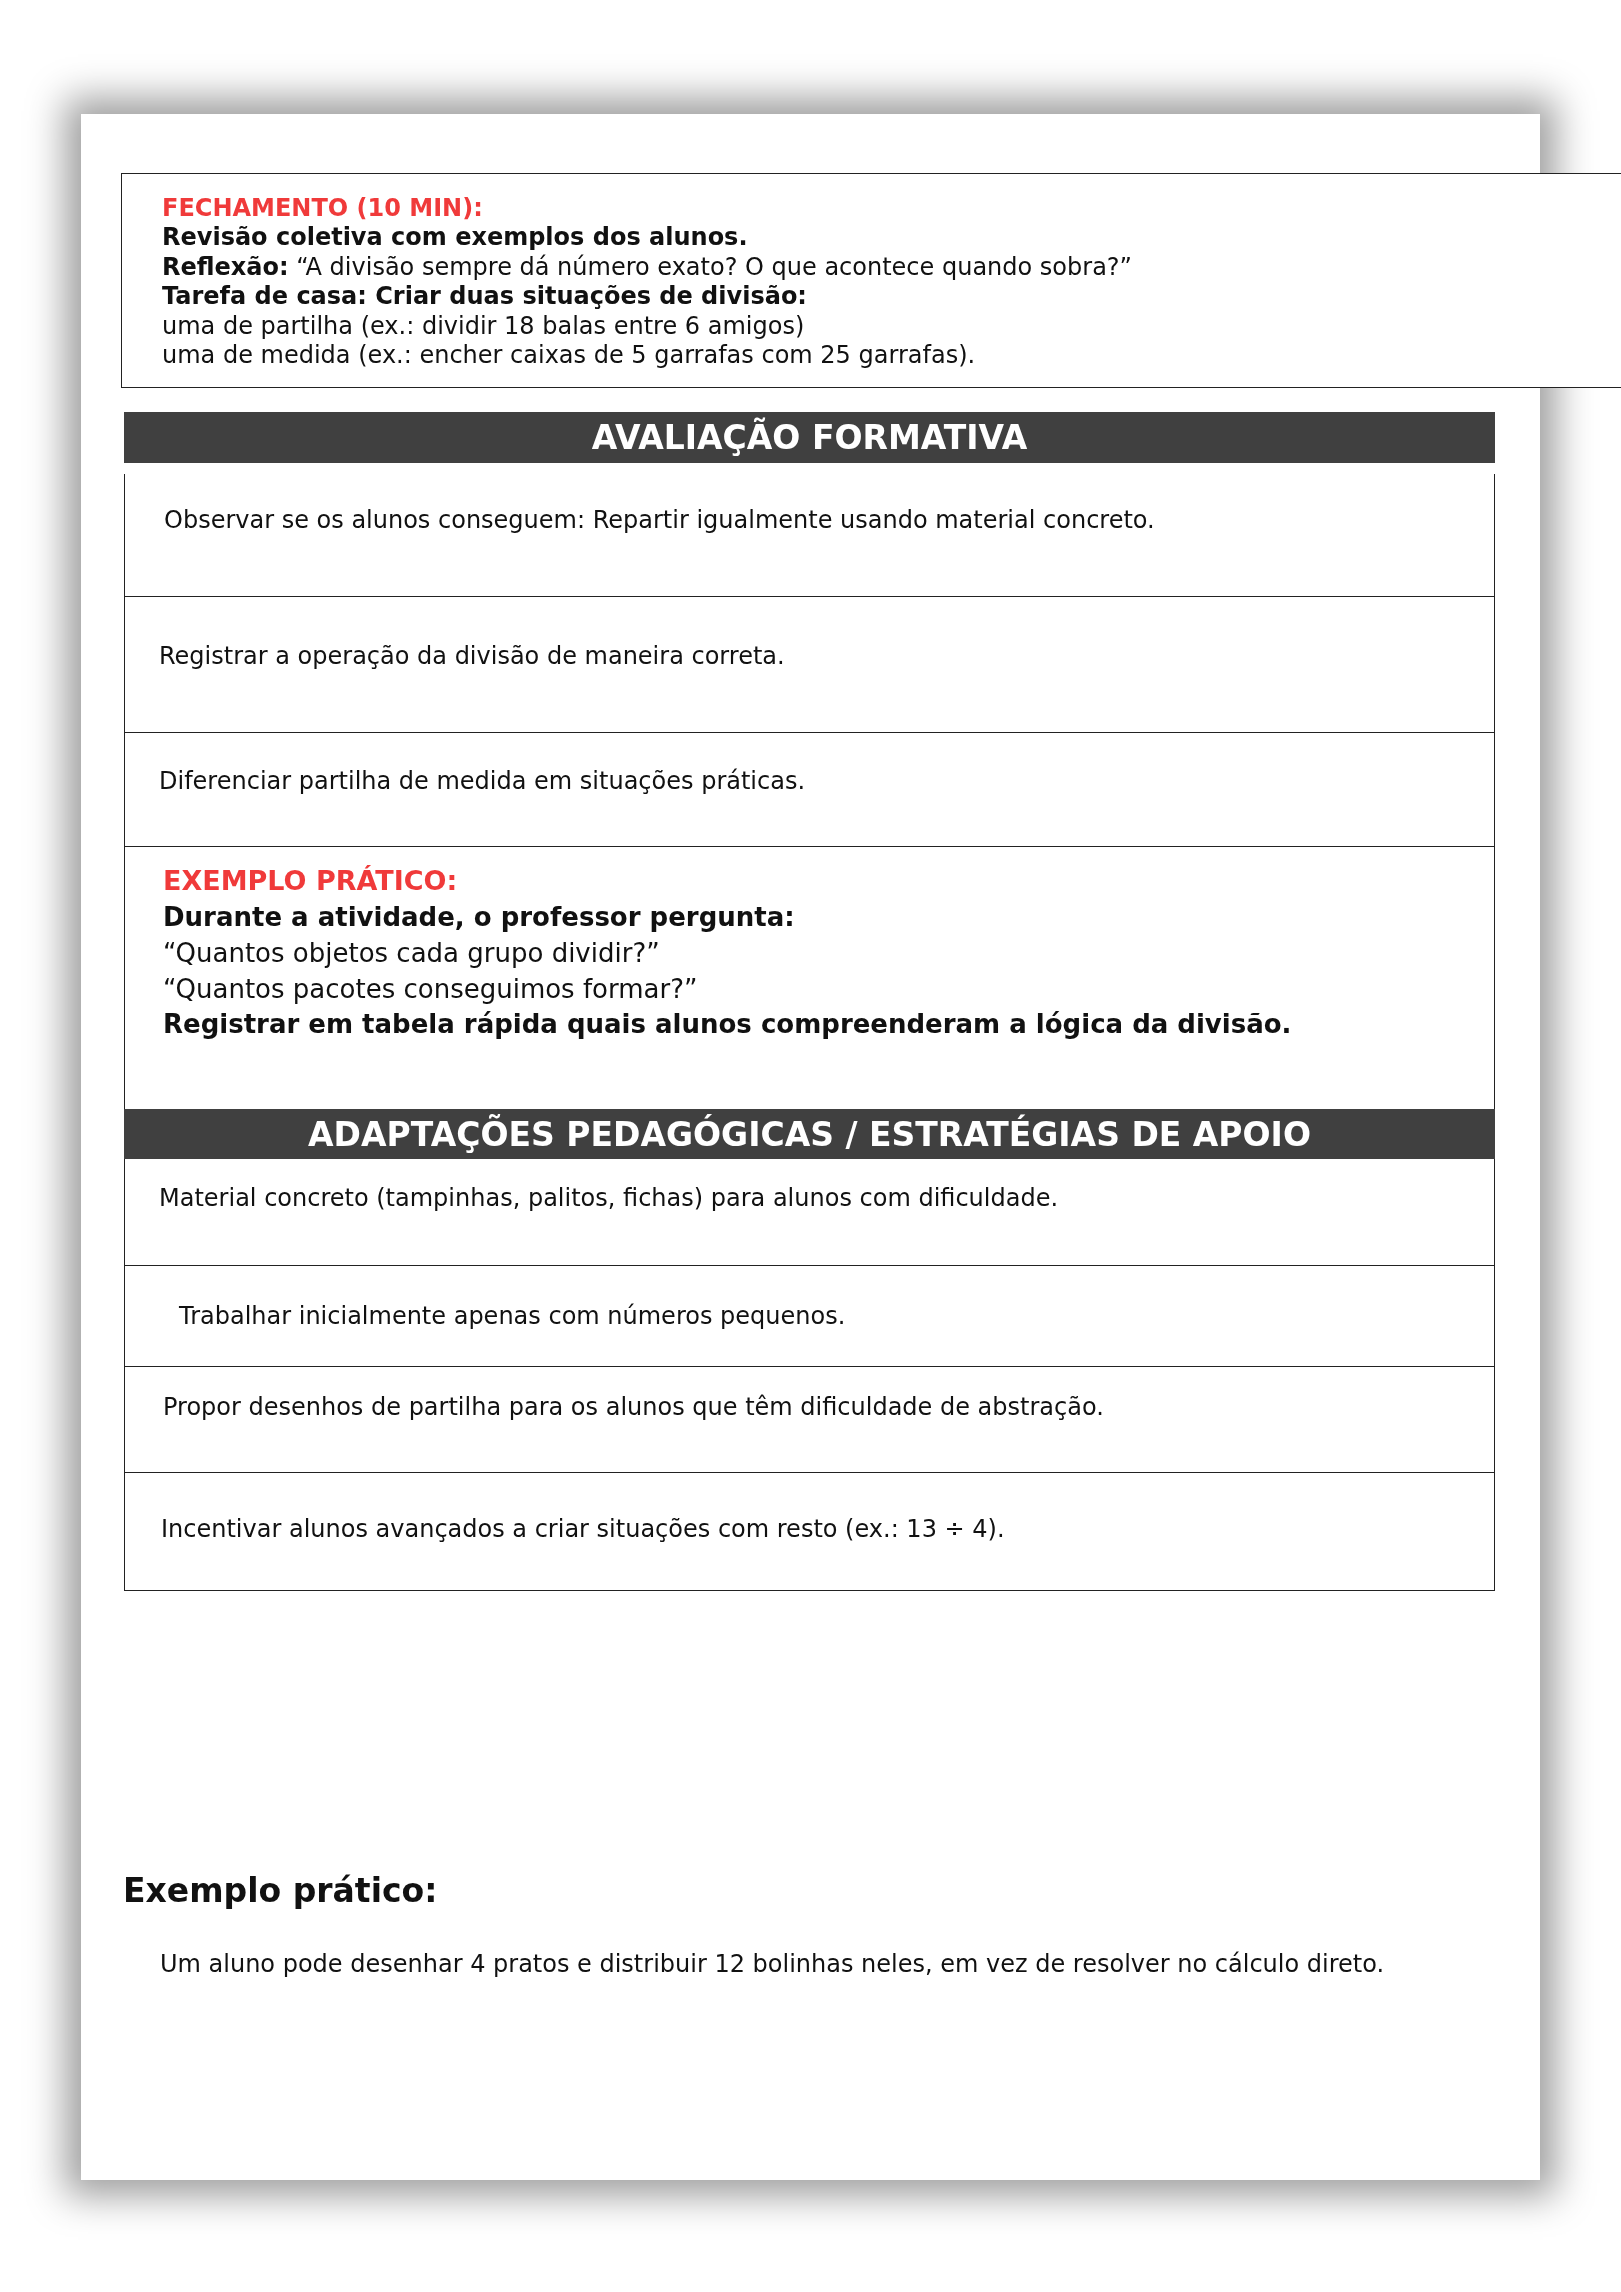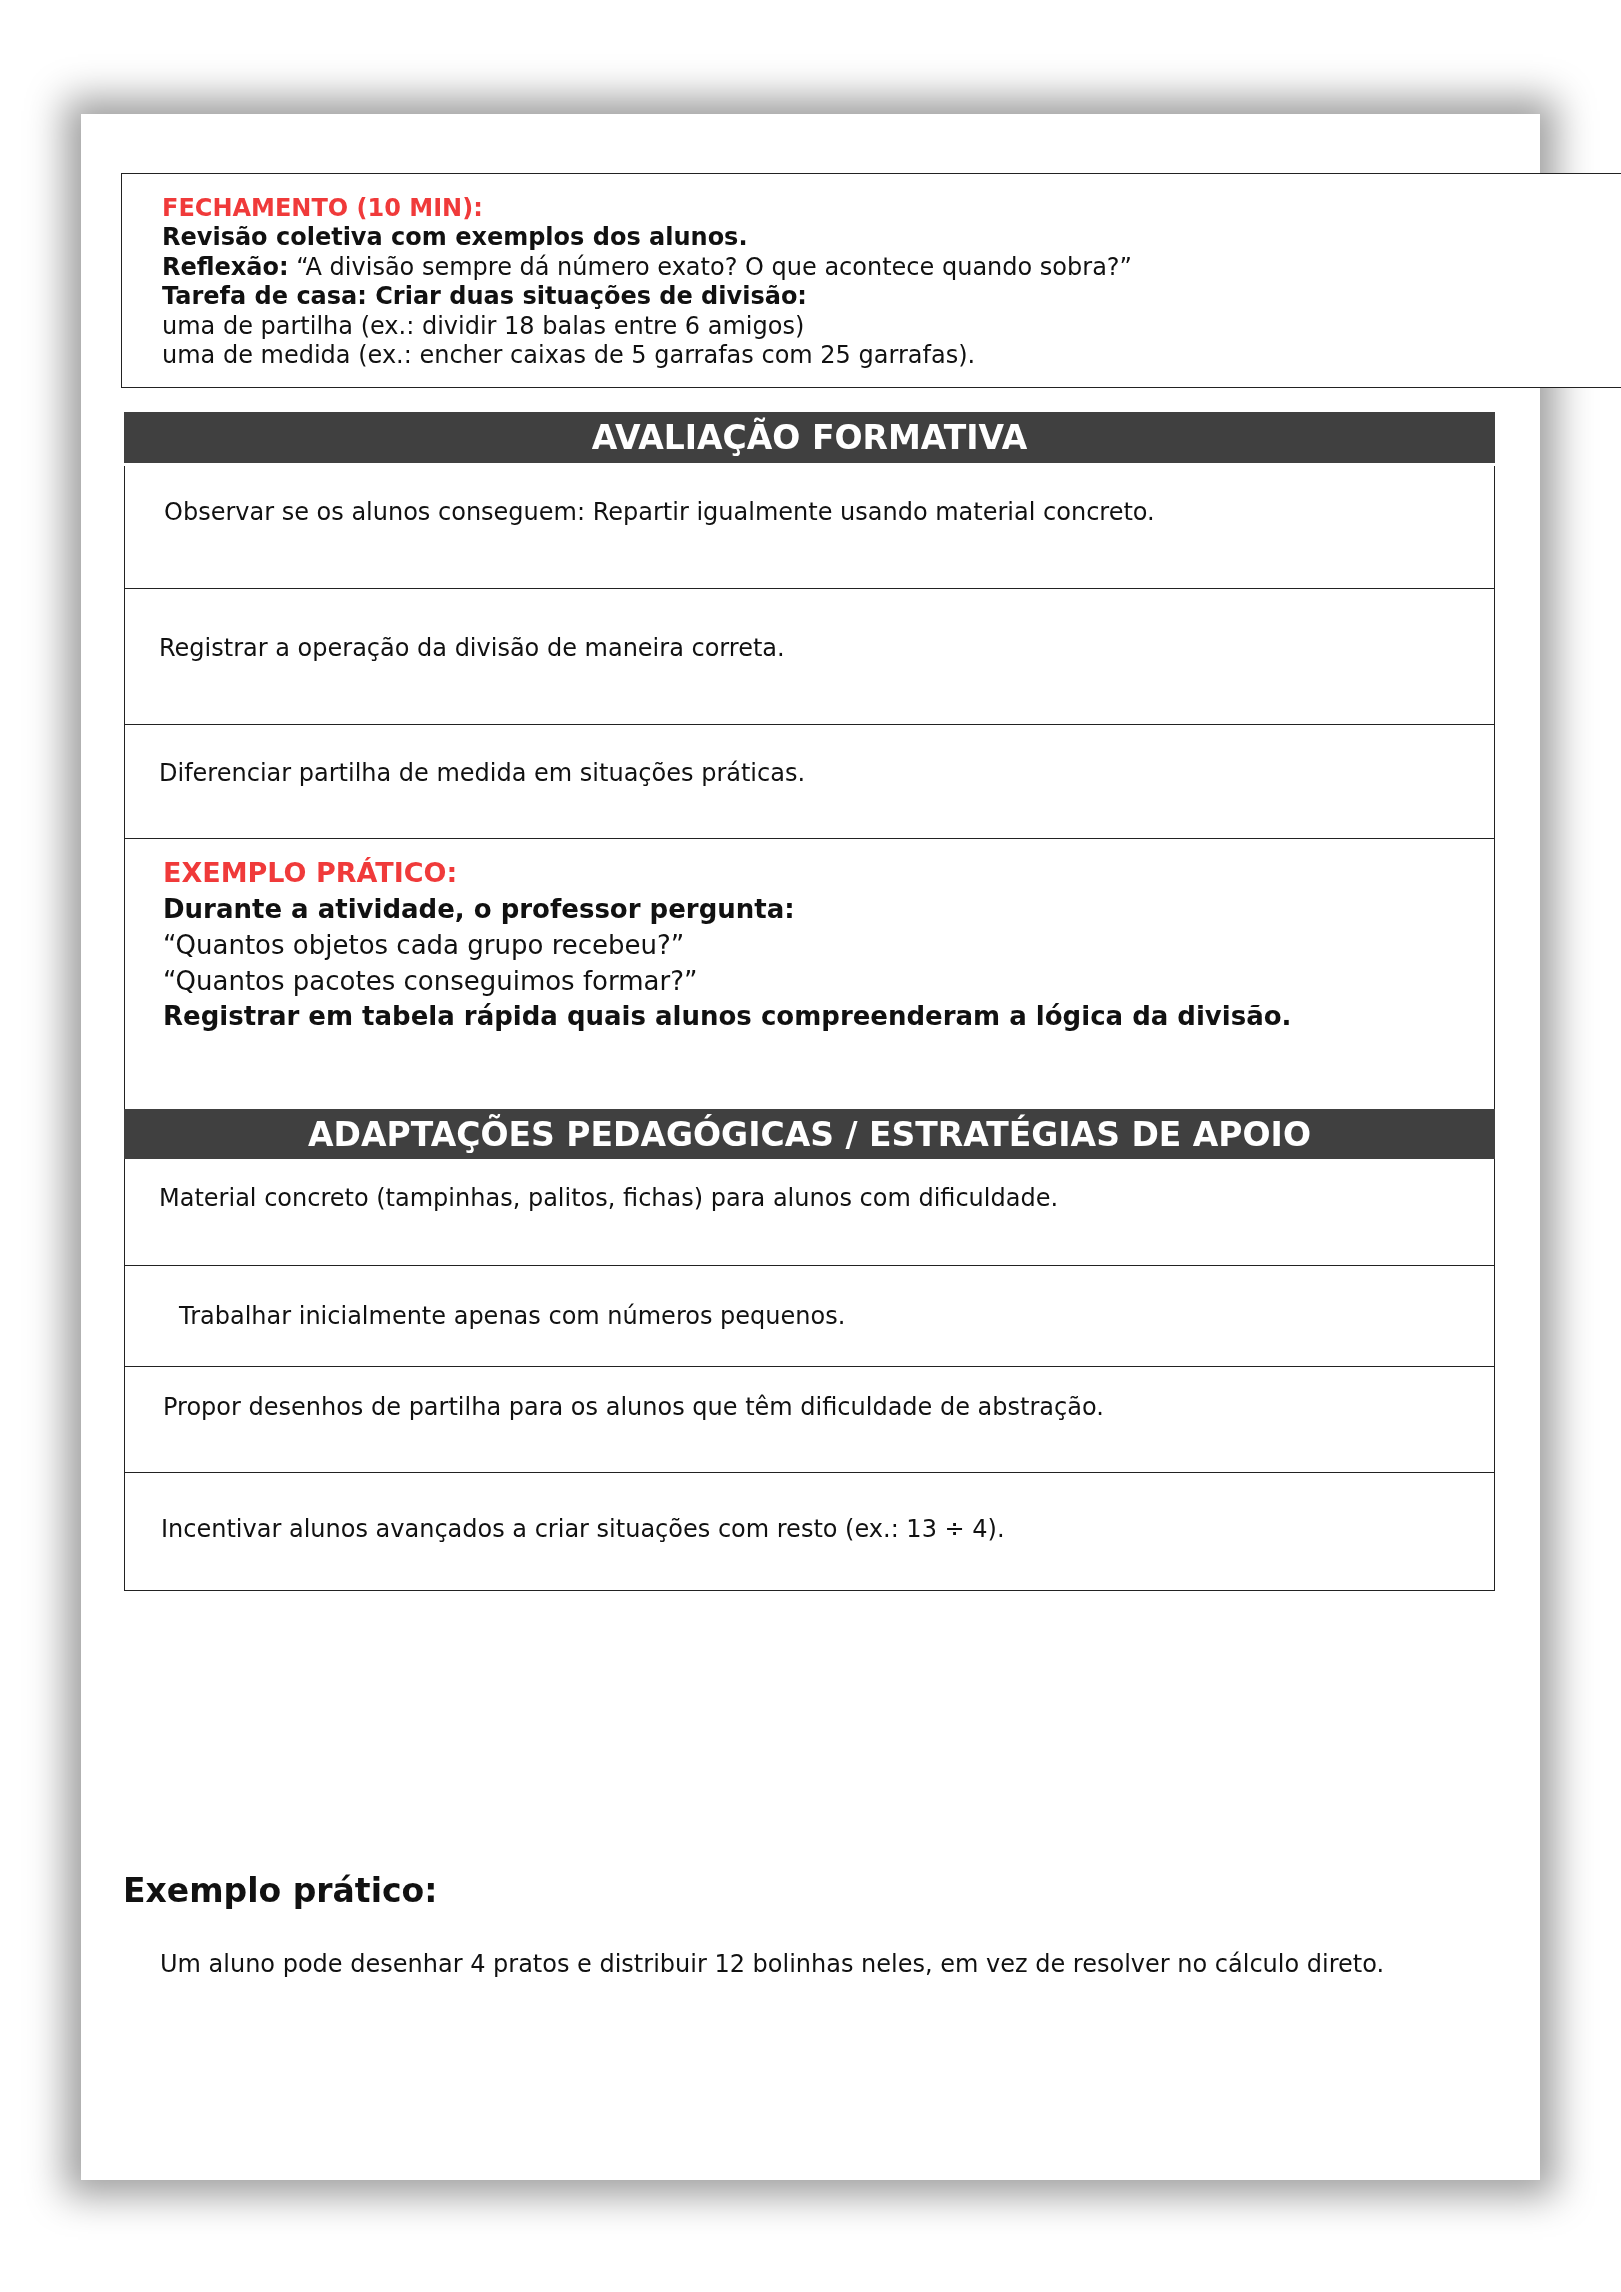--- a/index.html
+++ b/index.html
@@ -45,34 +45,34 @@
     <div class="abs txt" style="left:40px; top:79px;">
       <span class="b">Reflexão:</span><span> “A divisão sempre dá número exato? O que acontece quando sobra?”</span>
     </div>
     <div class="abs txt" style="left:40px; top:138px;">uma de partilha (ex.: dividir 18 balas entre 6 amigos)</div>
     <div class="abs txt" style="left:40px; top:167px;">uma de medida (ex.: encher caixas de 5 garrafas com 25 garrafas).</div>
   </div>
 
   <div class="hdr" style="left:43px; top:298px; width:1371px; height:51px; line-height:51px;">
     <span>AVALIAÇÃO FORMATIVA</span>
   </div>
-  <div class="box" style="left:43px; top:352px; width:1371px; height:736px; border-top:none;">
+  <div class="box" style="left:43px; top:360px; width:1371px; height:736px; border-top:none;">
     <div class="row" style="top:0; height:123px;">
       <div class="txt" style="left:39px; top:32px;">Observar se os alunos conseguem: Repartir igualmente usando material concreto.</div>
     </div>
     <div class="row" style="top:123px; height:136px;">
       <div class="txt" style="left:34px; top:45px;">Registrar a operação da divisão de maneira correta.</div>
     </div>
     <div class="row" style="top:259px; height:114px;">
       <div class="txt" style="left:34px; top:34px;">Diferenciar partilha de medida em situações práticas.</div>
     </div>
     <div class="row" style="top:373px; height:236px;">
       <div class="txt red" style="left:38px; top:16px; font-size:27px; line-height:36px;">EXEMPLO PRÁTICO:</div>
       <div class="txt b" style="left:38px; top:52px; font-size:26px; line-height:36px;">Durante a atividade, o professor pergunta:</div>
-      <div class="txt" style="left:38px; top:88px; font-size:26px; line-height:36px;">“Quantos objetos cada grupo recebeu?”</div>
+      <div class="txt" style="left:38px; top:88px; font-size:26px; line-height:36px;">“Quantos objetos cada grupo dividir?”</div>
       <div class="txt" style="left:38px; top:124px; font-size:26px; line-height:36px;">“Quantos pacotes conseguimos formar?”</div>
       <div class="txt b" style="left:38px; top:159px; font-size:26px; line-height:36px;">Registrar em tabela rápida quais alunos compreenderam a lógica da divisão.</div>
     </div>
   </div>
 
   <div class="hdr" style="left:43px; top:995px; width:1371px; height:51px; line-height:51px;">
     <span>ADAPTAÇÕES PEDAGÓGICAS / ESTRATÉGIAS DE APOIO</span>
   </div>
   <div class="box" style="left:43px; top:1045px; width:1371px; height:432px; border-top:none;">
     <div class="row" style="top:0; height:107px;">

